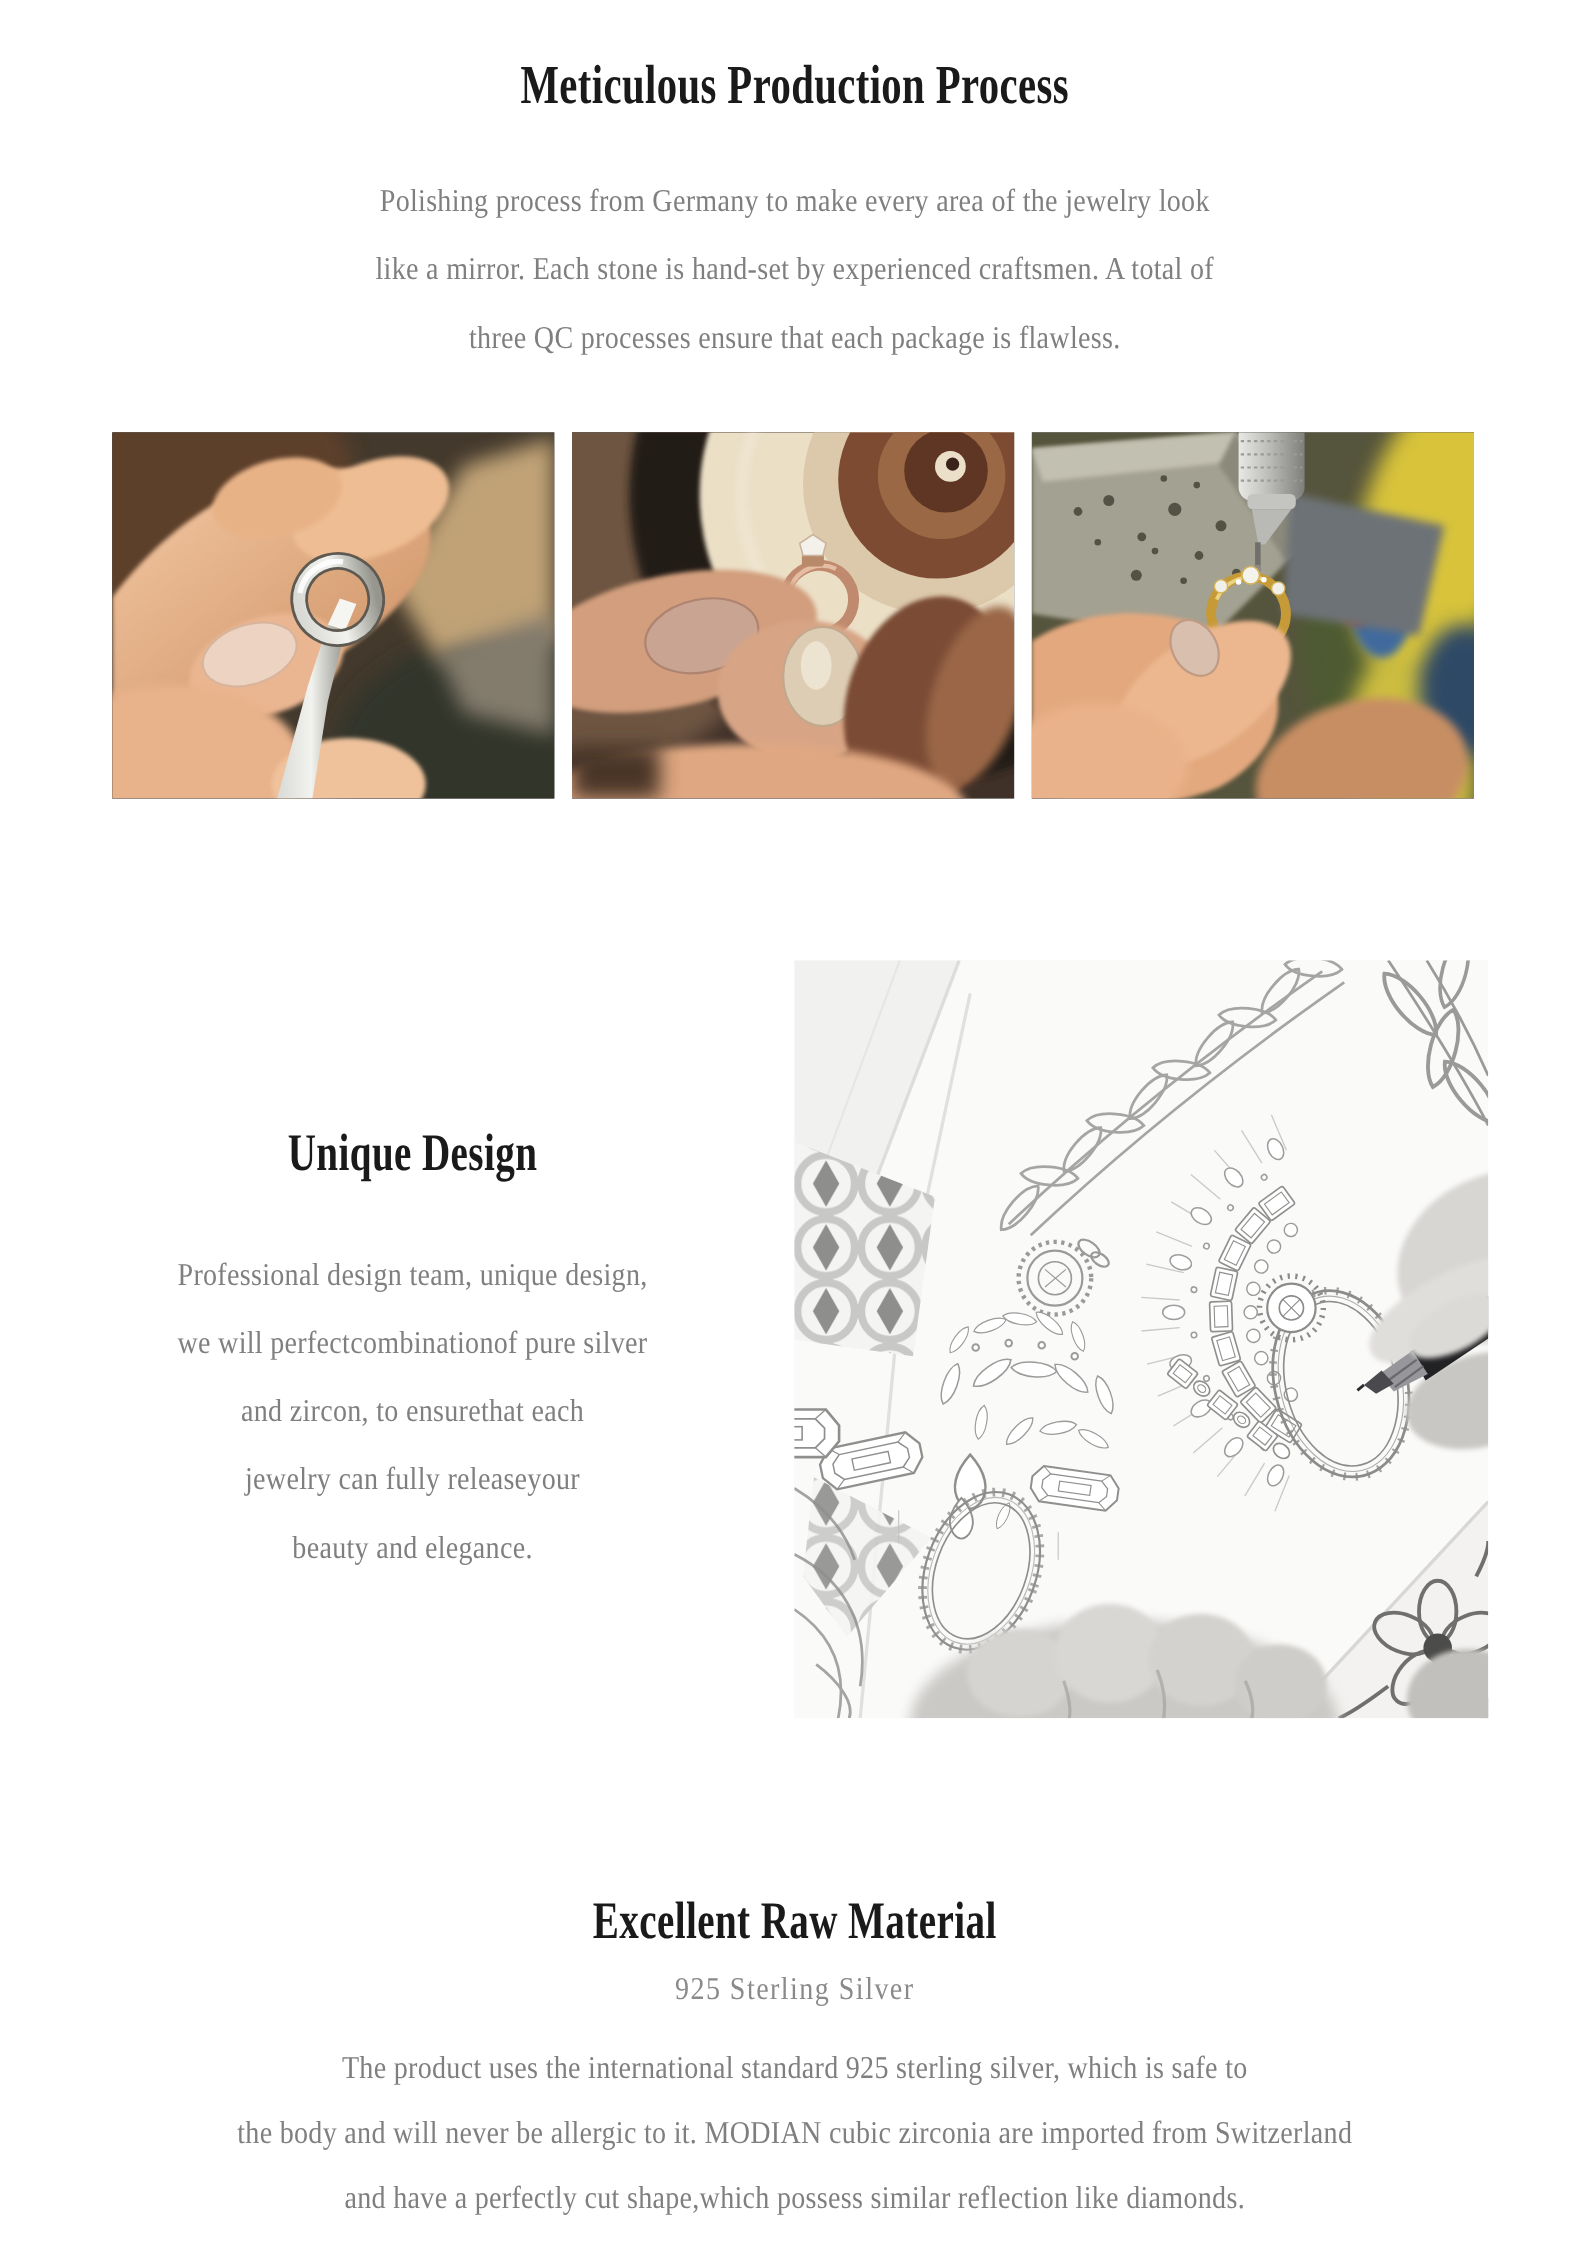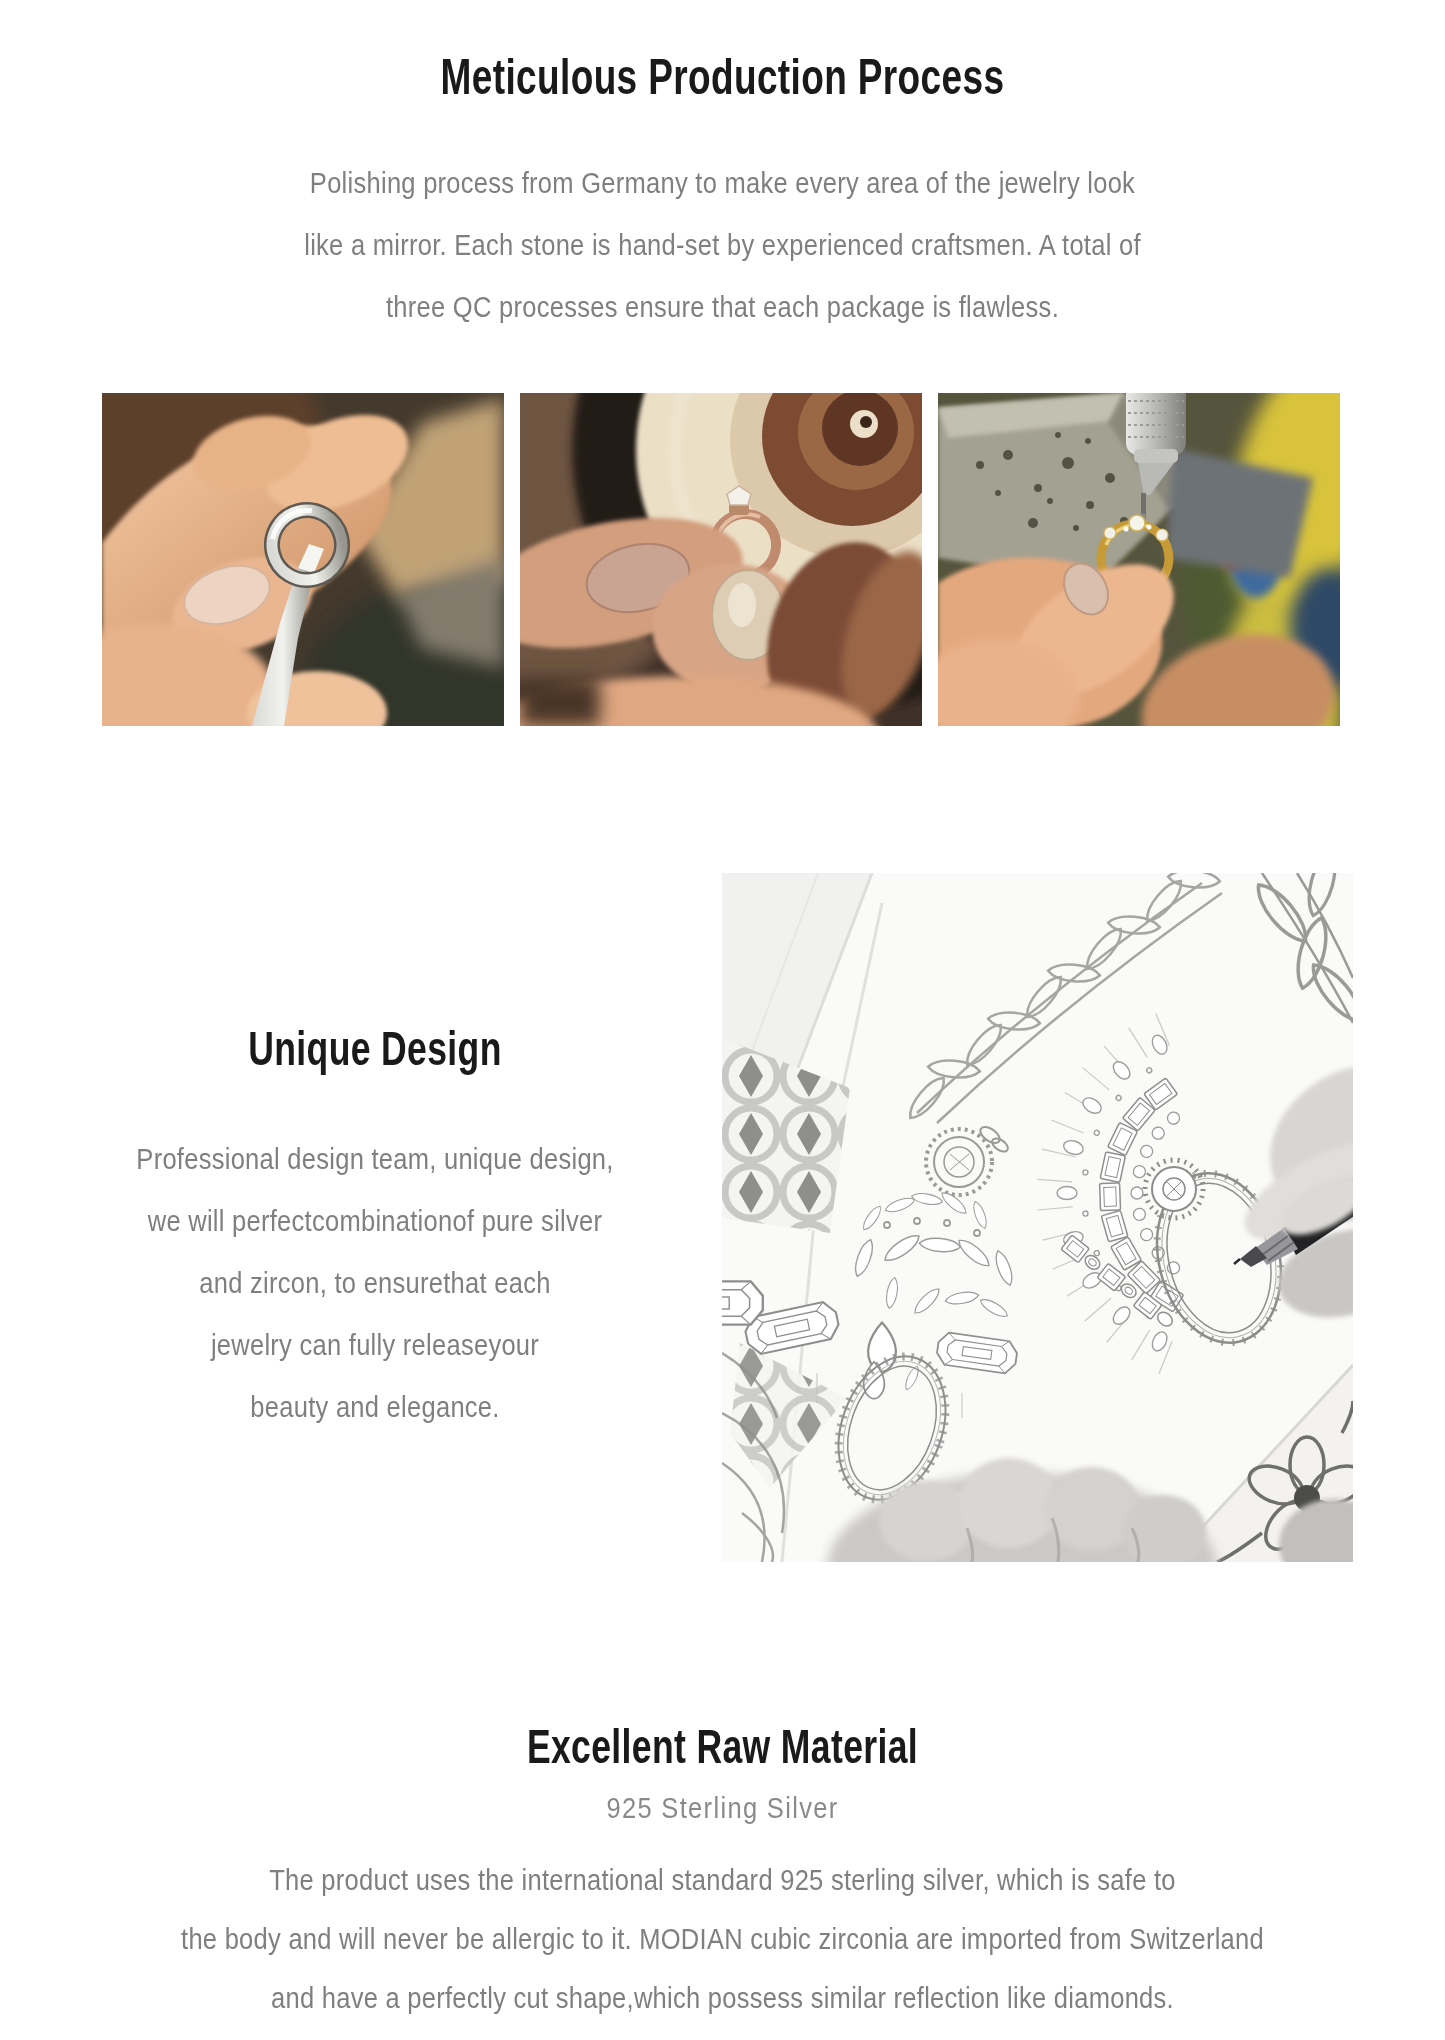--- a/index.html
+++ b/index.html
@@ -1,20 +1,20 @@
 <!DOCTYPE html>
 <html><head>
 <meta charset="utf-8">
 <style>
   * { margin:0; padding:0; box-sizing:border-box; }
   html,body { background:#ffffff; }
   .page {
     position:relative; width:1445px; height:2040px; margin:0 auto;
     background:#ffffff; overflow:hidden;
-    font-family:Liberation Sans, sans-serif;
+    font-family:Liberation Serif, serif;
   }
   .headline {
     position:absolute; width:100%; text-align:center; color:#1a1a1a;
     font-weight:700; white-space:nowrap; line-height:70px;
     transform:scaleX(0.74); transform-origin:center; letter-spacing:0.5px;
   }
   .body-par {
     position:absolute; text-align:center; color:#7f7f7f; font-size:29px;
     transform:scaleX(0.88); transform-origin:center; letter-spacing:0.3px;
   }

